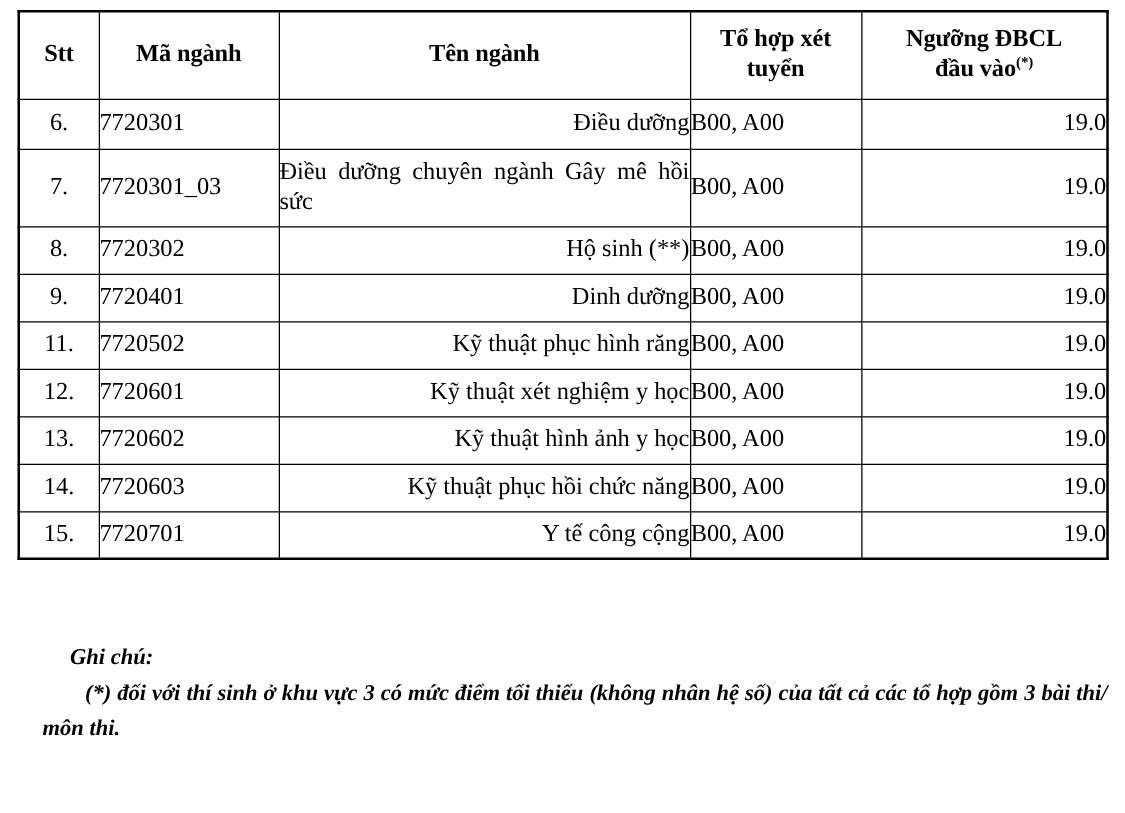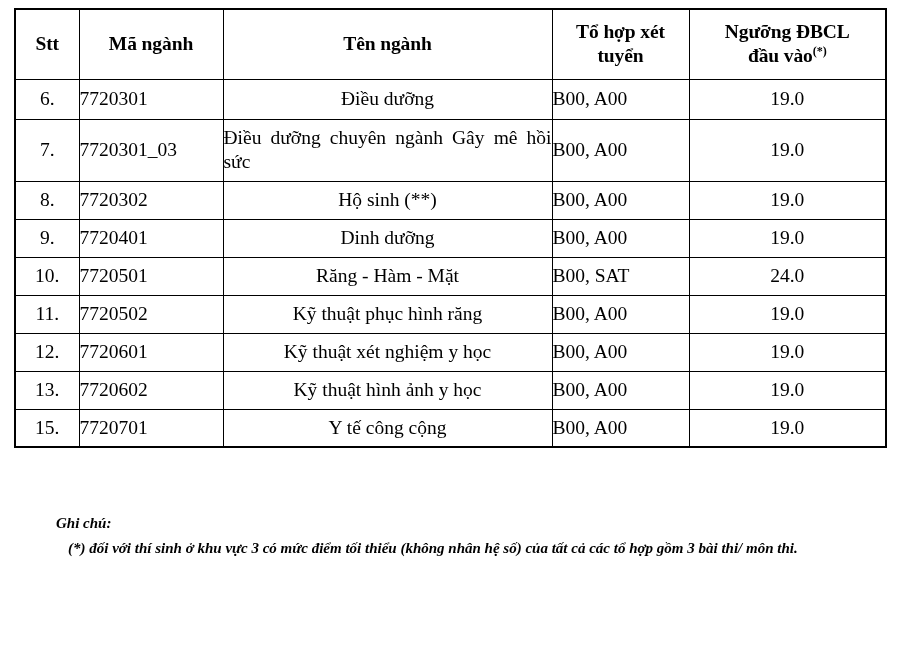--- a/index.html
+++ b/index.html
@@ -76,50 +76,50 @@
   td.cell-stt {
     text-align: center;
     padding: 2px 4px;
   }
   td.cell-code {
     text-align: left;
     padding: 2px 4px 2px 9px;
     margin-left: 19px;
   }
   td.cell-name {
-    text-align: center;
+    text-align: right;
     padding: 3px 9px 3px 9px;
   }
   td.cell-name.justify {
     text-align: justify;
     text-align-last: left;
     -moz-text-align-last: left;
   }
   td.cell-comb {
     text-align: left;
     padding: 2px 4px;
   }
   td.cell-thr {
-    text-align: center;
+    text-align: right;
     padding: 2px 4px;
   }
 
   tr.row-normal td { height: 38px; }
   tr.row-first  td { height: 40px; }
   tr.row-tall   td { height: 62px; }
 
   
   .notes {
     position: absolute;
     left: 22px;
     top: 512px;
     width: 864px;
     font-style: italic;
     font-weight: bold;
-    font-size: 15px;
+    font-size: 18px;
     line-height: 1.52;
   }
   .notes .note-title {
     display: block;
     text-indent: 34px;
     margin-bottom: 2px;
   }
   .notes .note-line {
     display: block;
     text-indent: 34px;
@@ -185,44 +185,44 @@
             <td class="cell-thr">19.0</td>
           </tr>
           <tr class="row-normal">
             <td class="cell-stt">9.</td>
             <td class="cell-code">7720401</td>
             <td class="cell-name">Dinh dưỡng</td>
             <td class="cell-comb">B00, A00</td>
             <td class="cell-thr">19.0</td>
           </tr>
           <tr class="row-normal">
-            <td class="cell-stt">10.</td>
-            <td class="cell-code">7720501</td>
-            <td class="cell-name">Răng - Hàm - Mặt</td>
-            <td class="cell-comb">B00, SAT</td>
-            <td class="cell-thr">24.0</td>
-          </tr>
-          <tr class="row-normal">
             <td class="cell-stt">11.</td>
             <td class="cell-code">7720502</td>
             <td class="cell-name">Kỹ thuật phục hình răng</td>
             <td class="cell-comb">B00, A00</td>
             <td class="cell-thr">19.0</td>
           </tr>
           <tr class="row-normal">
             <td class="cell-stt">12.</td>
             <td class="cell-code">7720601</td>
             <td class="cell-name">Kỹ thuật xét nghiệm y học</td>
             <td class="cell-comb">B00, A00</td>
             <td class="cell-thr">19.0</td>
           </tr>
           <tr class="row-normal">
             <td class="cell-stt">13.</td>
             <td class="cell-code">7720602</td>
             <td class="cell-name">Kỹ thuật hình ảnh y học</td>
+            <td class="cell-comb">B00, A00</td>
+            <td class="cell-thr">19.0</td>
+          </tr>
+          <tr class="row-normal">
+            <td class="cell-stt">14.</td>
+            <td class="cell-code">7720603</td>
+            <td class="cell-name">Kỹ thuật phục hồi chức năng</td>
             <td class="cell-comb">B00, A00</td>
             <td class="cell-thr">19.0</td>
           </tr>
           <tr class="row-normal">
             <td class="cell-stt">15.</td>
             <td class="cell-code">7720701</td>
             <td class="cell-name">Y tế công cộng</td>
             <td class="cell-comb">B00, A00</td>
             <td class="cell-thr">19.0</td>
           </tr>

